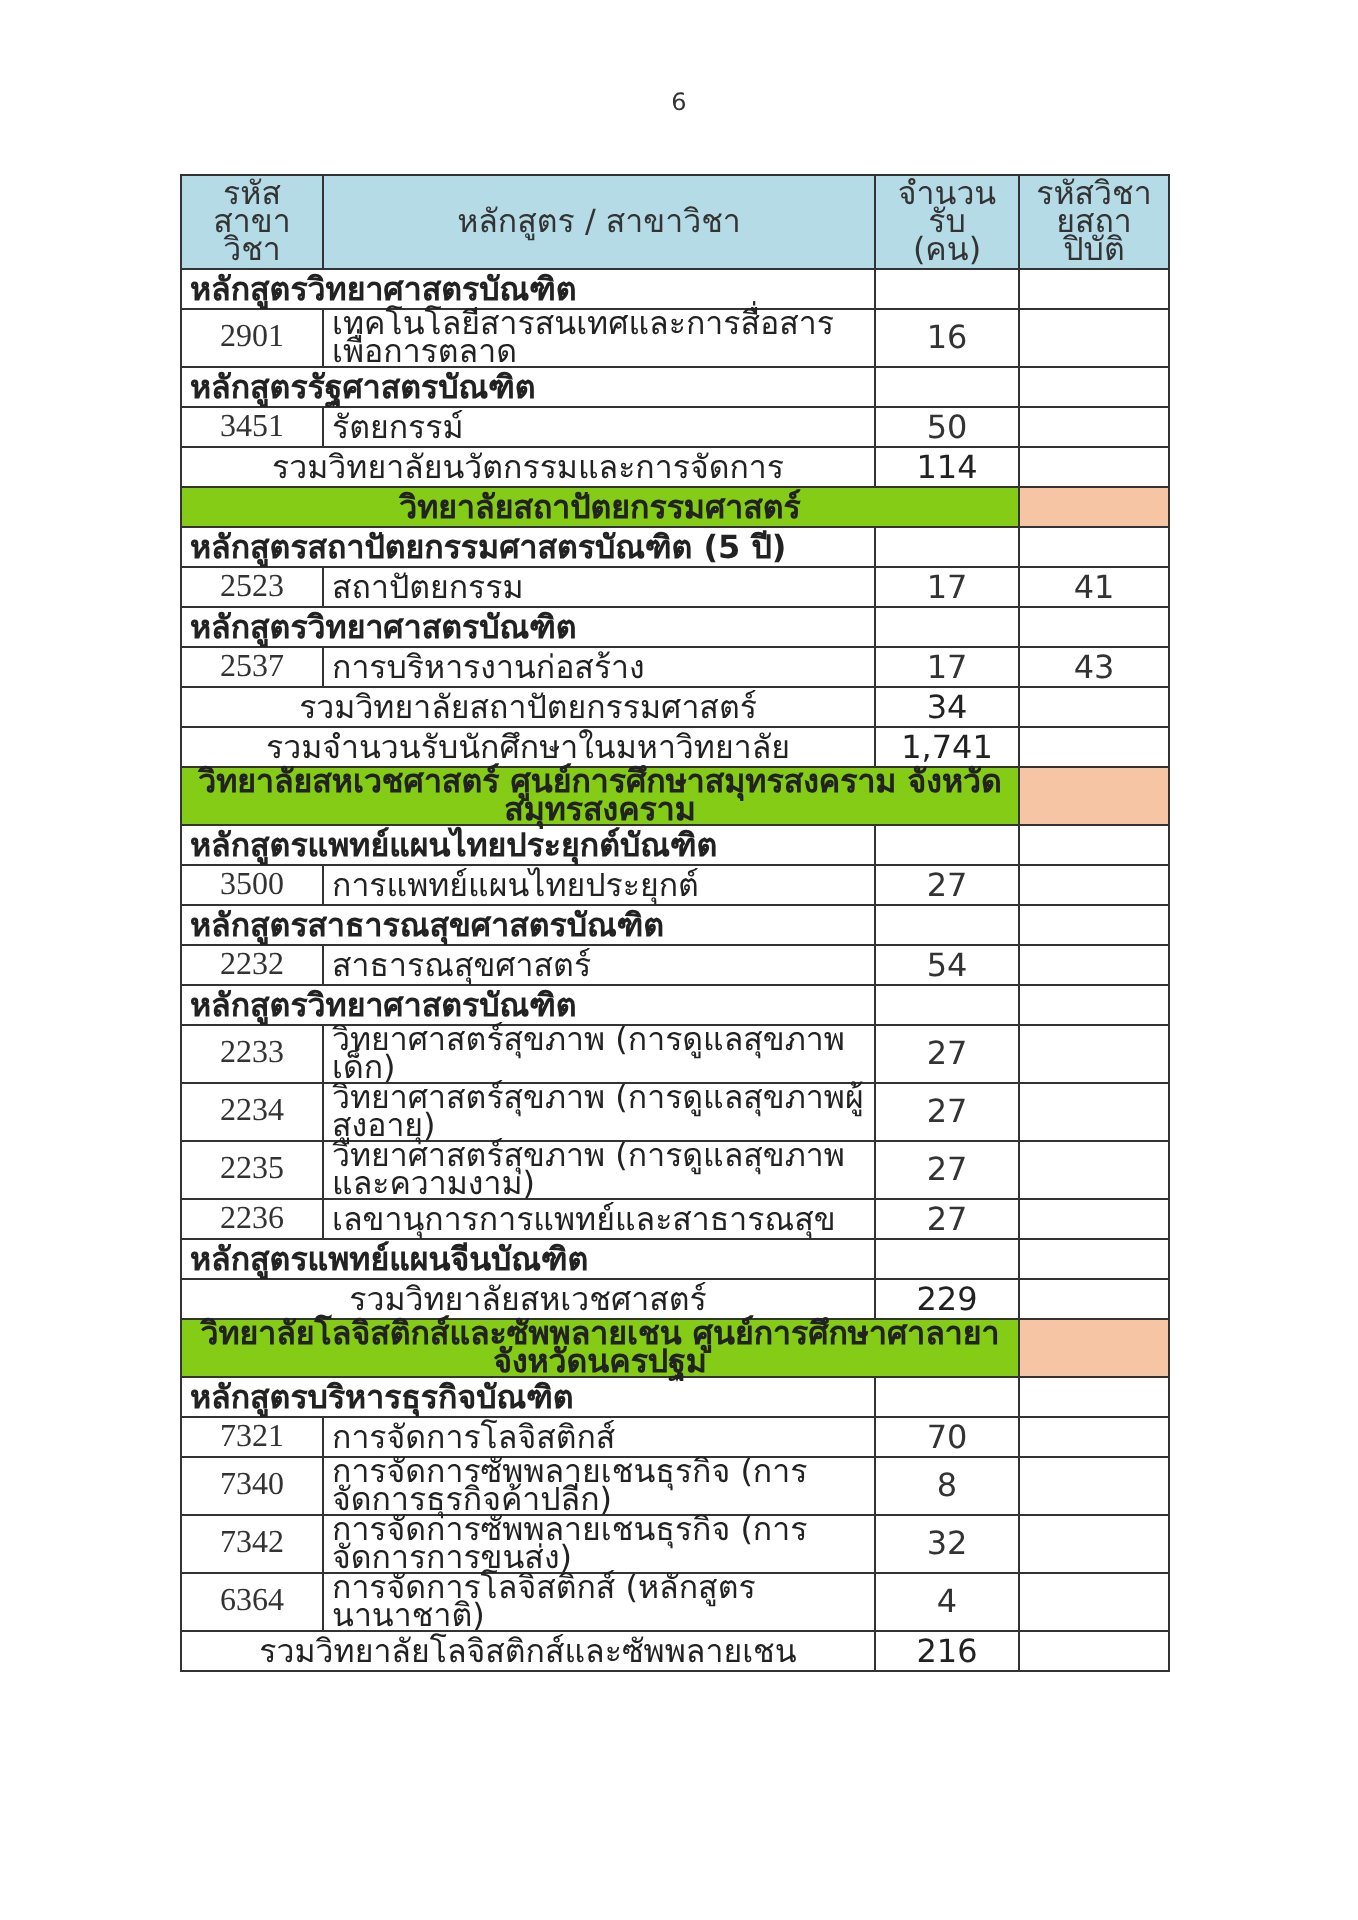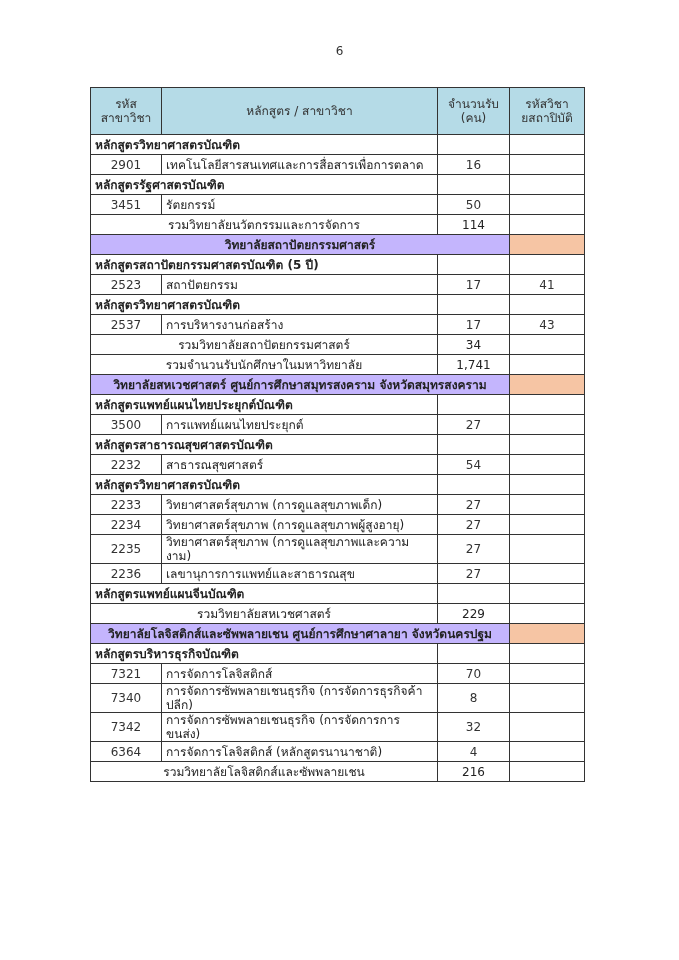--- a/index.html
+++ b/index.html
@@ -1,27 +1,27 @@
 <!DOCTYPE html>
 <html><head>
 <meta charset="utf-8">
 <style>
   html, body { margin: 0; padding: 0; background: #ffffff; }
   body { width: 679px; height: 960px; position: relative; font-family: "DejaVu Sans", sans-serif; color: #222; overflow: hidden; }
   .page-num { position: absolute; top: 44px; left: 0; width: 679px; text-align: center; font-size: 12px; color: #333; }
-  table.main { position: absolute; left: 90px; top: 87px; width: 494px; border-collapse: collapse; table-layout: fixed; font-size: 12px; }
+  table.main { position: absolute; left: 90px; top: 87px; width: 494px; border-collapse: collapse; table-layout: fixed; font-size: 16px; }
   table.main td, table.main th { border: 1px solid #333; padding: 0 4px; height: 19px; line-height: 14px; vertical-align: middle; }
   table.main { border: 1.5px solid #222; }
   col.c1 { width: 71px; } col.c2 { width: 276px; } col.c3 { width: 72px; } col.c4 { width: 75px; }
   th { background: #b5dbe7; font-weight: normal; height: 46px !important; text-align: center; color: #333; }
-  .code { text-align: center; color: #333; }
+  .code { text-align: center; color: #333; font-family: Liberation Serif, serif; }
   .num { text-align: center; color: #333; }
   .prog { font-weight: bold; color: #222; }
   .total { text-align: center; font-weight: normal; }
-  .section td.sec { background: #c4b5fd; text-align: center; font-weight: bold; }
+  .section td.sec { background: #84cc16; text-align: center; font-weight: bold; }
   .section td.sec-side { background: #f6c5a4; }
   .tall td { height: 36px; }
 </style>
 </head>
 <body>
 
 <div class="page-num">6</div>
 
 <table class="main">
   <colgroup>

